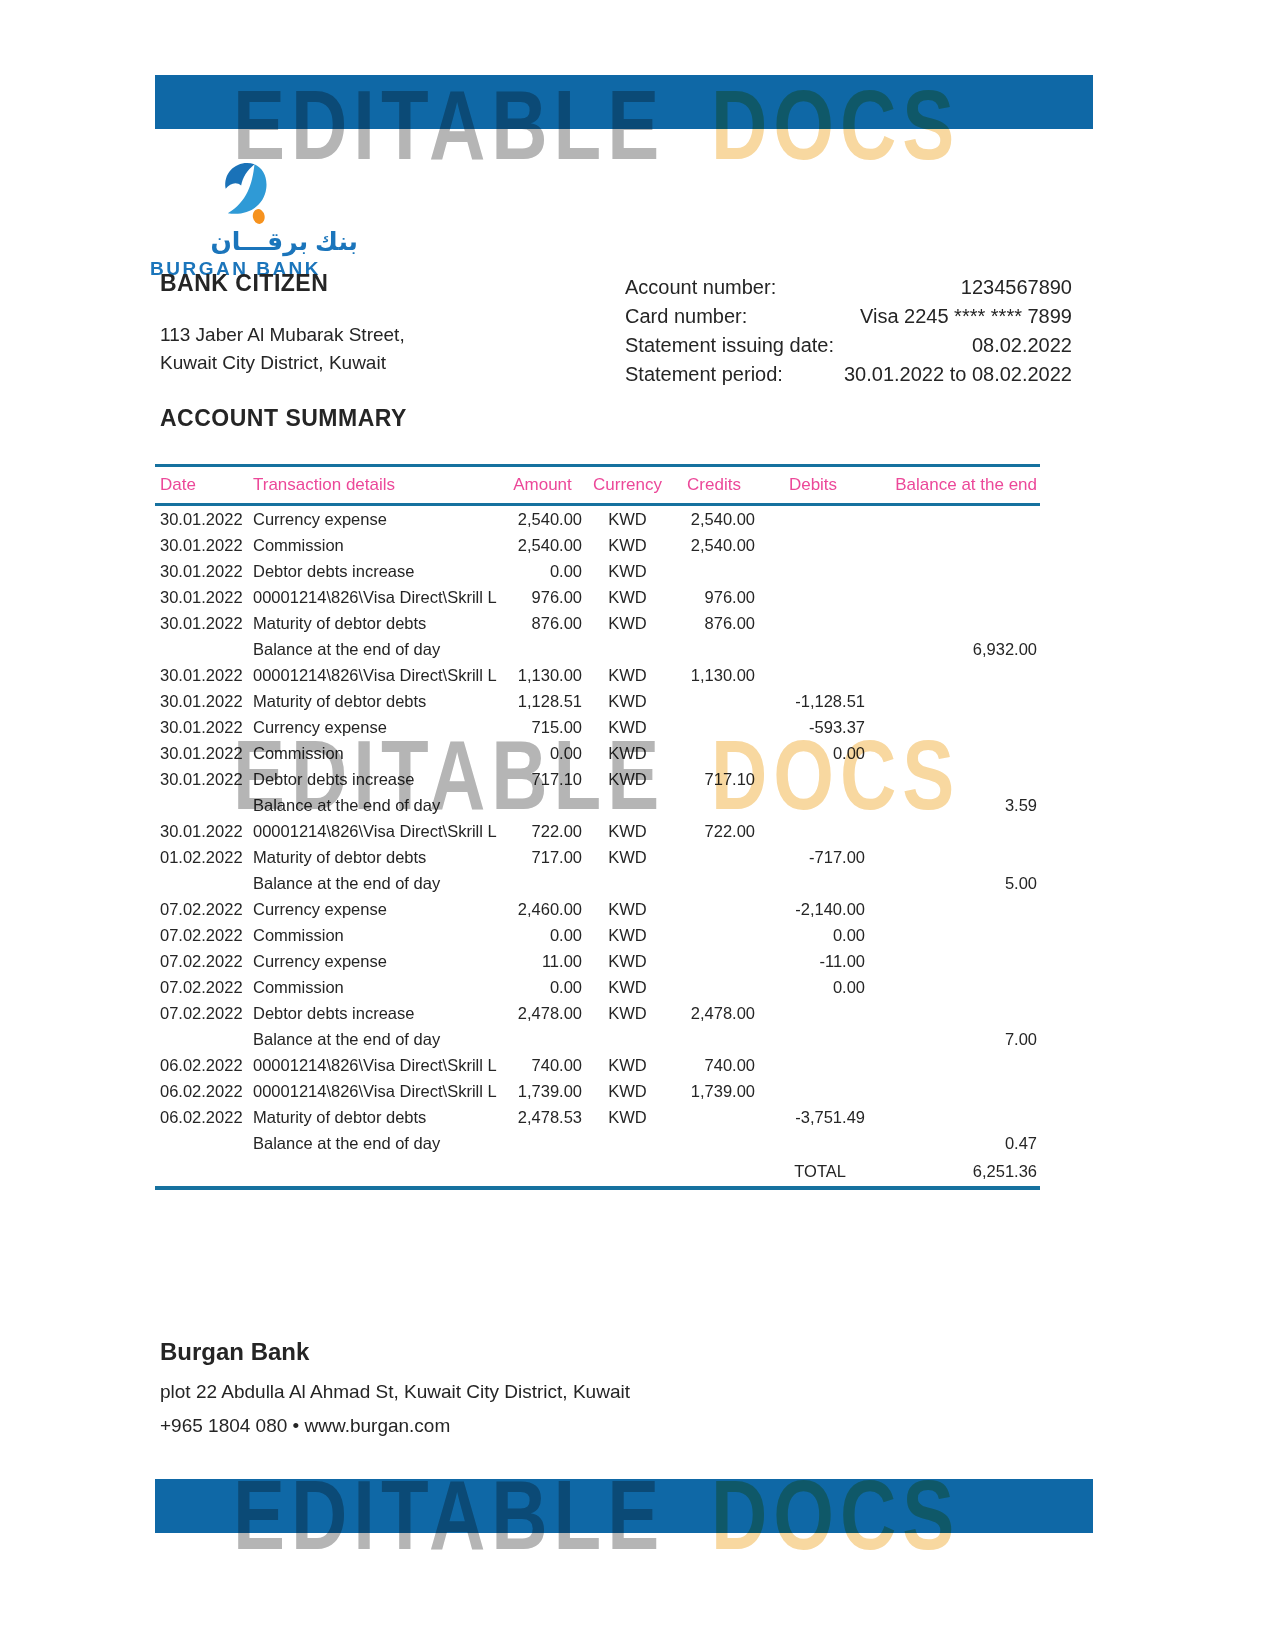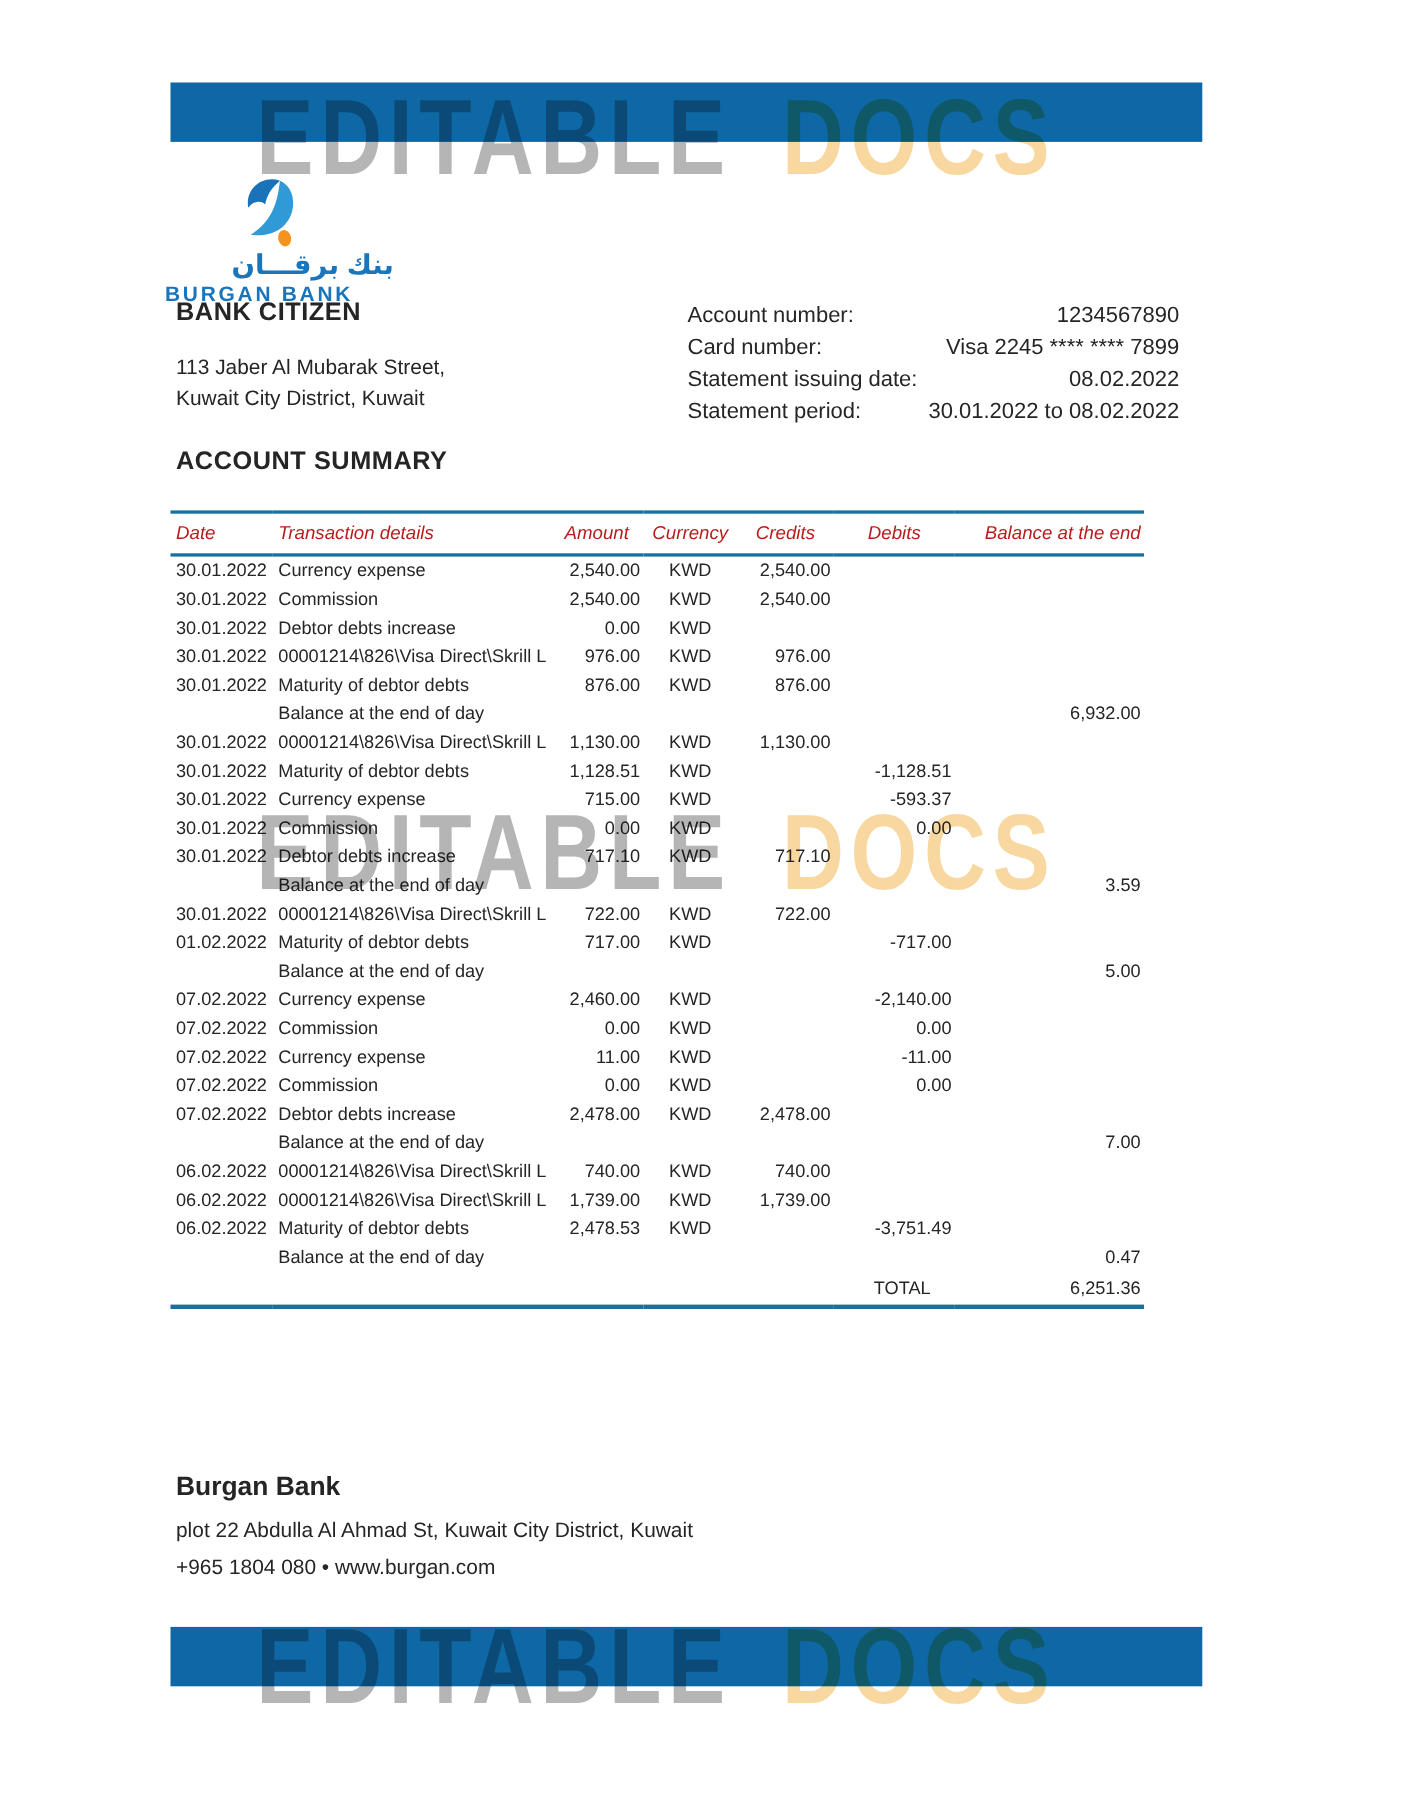--- a/index.html
+++ b/index.html
@@ -35,21 +35,21 @@
   .customer-address{font-size:19px;line-height:28px;margin-top:24px;}
   .account-info{position:absolute;left:607px;top:273px;width:447px;z-index:2;margin-left:18px;}
   .info-row{display:flex;justify-content:space-between;font-size:20px;line-height:29px;}
 
   
   .section-title{position:absolute;left:160px;top:405px;font-size:23px;font-weight:bold;letter-spacing:0.5px;z-index:2;}
 
   
   .stmt-table{position:absolute;left:155px;top:464px;width:885px;border-collapse:collapse;
     table-layout:fixed;z-index:2;border-bottom:4px solid var(--rule-teal,#16719f);}
-  .stmt-table th{font-size:17px;font-weight:400;color:#b91c1c;height:36px;vertical-align:middle;padding:0;font-style:italic;}
+  .stmt-table th{font-size:17px;font-weight:400;color:#ec4899;height:36px;vertical-align:middle;padding:0;}
   .stmt-table thead tr{border-top:3px solid var(--rule-teal,#16719f);border-bottom:3px solid var(--rule-teal,#16719f);}
   .stmt-table td{font-size:16.5px;height:26px;vertical-align:middle;padding:0;white-space:nowrap;}
   .al-left{text-align:left;padding-left:5px !important;}
   .al-center{text-align:center;}
   .al-right{text-align:right;padding-right:3px !important;}
   .total-row td{height:30px;}
   .total-label-cell{padding-right:22px !important;}
 
   
   .footer{position:absolute;left:160px;top:1338px;z-index:2;}

